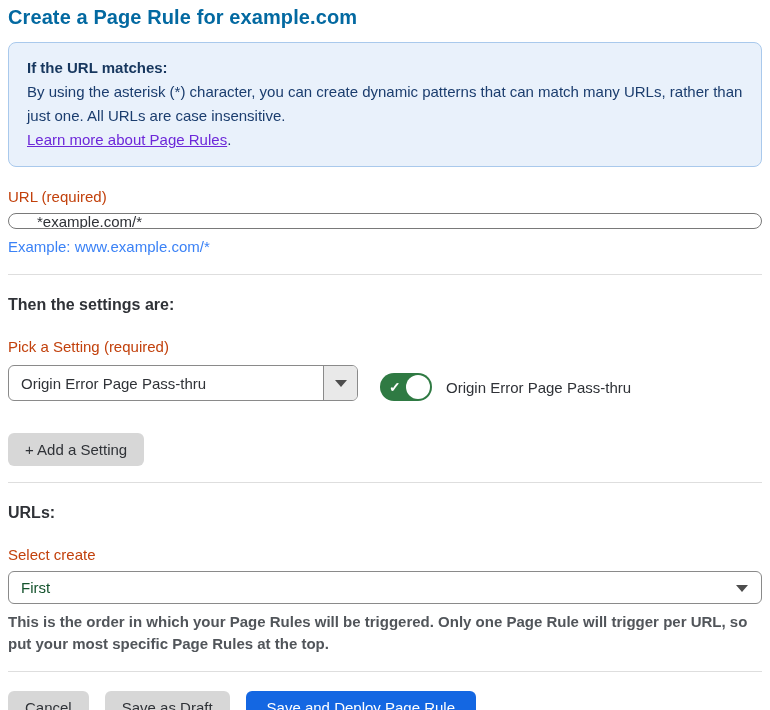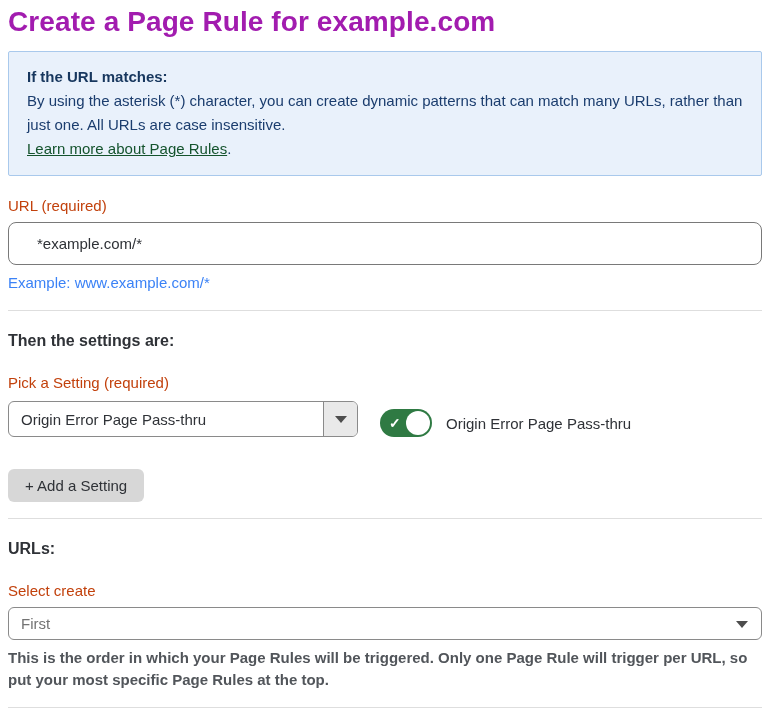--- a/index.html
+++ b/index.html
@@ -6,58 +6,58 @@
   html, body { background: #ffffff; }
   body {
     width: 770px;
     height: 710px;
     font-family: "Liberation Sans", sans-serif;
     color: #36393e;
     padding: 6px 8px 0 8px;
     overflow: hidden;
   }
   .page-title {
-    font-size: 28px;
-    font-weight: 700;
-    color: #a21caf;
+    font-size: 20px;
+    font-weight: 700;
+    color: #0369a1;
     letter-spacing: 0.1px;
     margin-bottom: 13px;
   }
   
   .callout {
     background: #e9f1fb;
     border: 1px solid #a9c9ec;
-    border-radius: 2px;
+    border-radius: 8px;
     padding: 13px 18px 14px 18px;
     color: #1b3d6e;
     font-size: 15px;
     line-height: 24px;
     margin-bottom: 21px;
   }
   .callout-heading {
     font-weight: 700;
     color: #17375e;
   }
   .callout-link {
-    color: #14532d;
+    color: #6d28d9;
     text-decoration: underline;
     cursor: pointer;
     margin-top: 16px;
   }
   .callout-link-suffix { color: #1b3d6e; }
 
   .field-label {
     font-size: 15px;
     color: #c2410c;
     margin-bottom: 8px;
   }
   .text-input {
     display: block;
     width: 100%;
-    height: 43px;
+    height: 16px;
     border: 1px solid #797979;
     border-radius: 8px;
     padding: 0 28px;
     font-family: "Liberation Sans", sans-serif;
     font-size: 15px;
     color: #2f3237;
     background: #ffffff;
     outline: none;
   }
   .helper-text {
@@ -183,21 +183,21 @@
     position: relative;
     width: 100%;
     height: 33px;
     border: 1px solid #8a8a8a;
     border-radius: 6px;
     background: #ffffff;
     display: flex;
     align-items: center;
     padding: 0 34px 0 12px;
     font-size: 15px;
-    color: #737373;
+    color: #14532d;
     cursor: pointer;
   }
   .select-full .caret-down {
     position: absolute;
     right: 13px;
     top: 50%;
     margin-top: -3px;
   }
   .order-helper {
     font-size: 15px;

